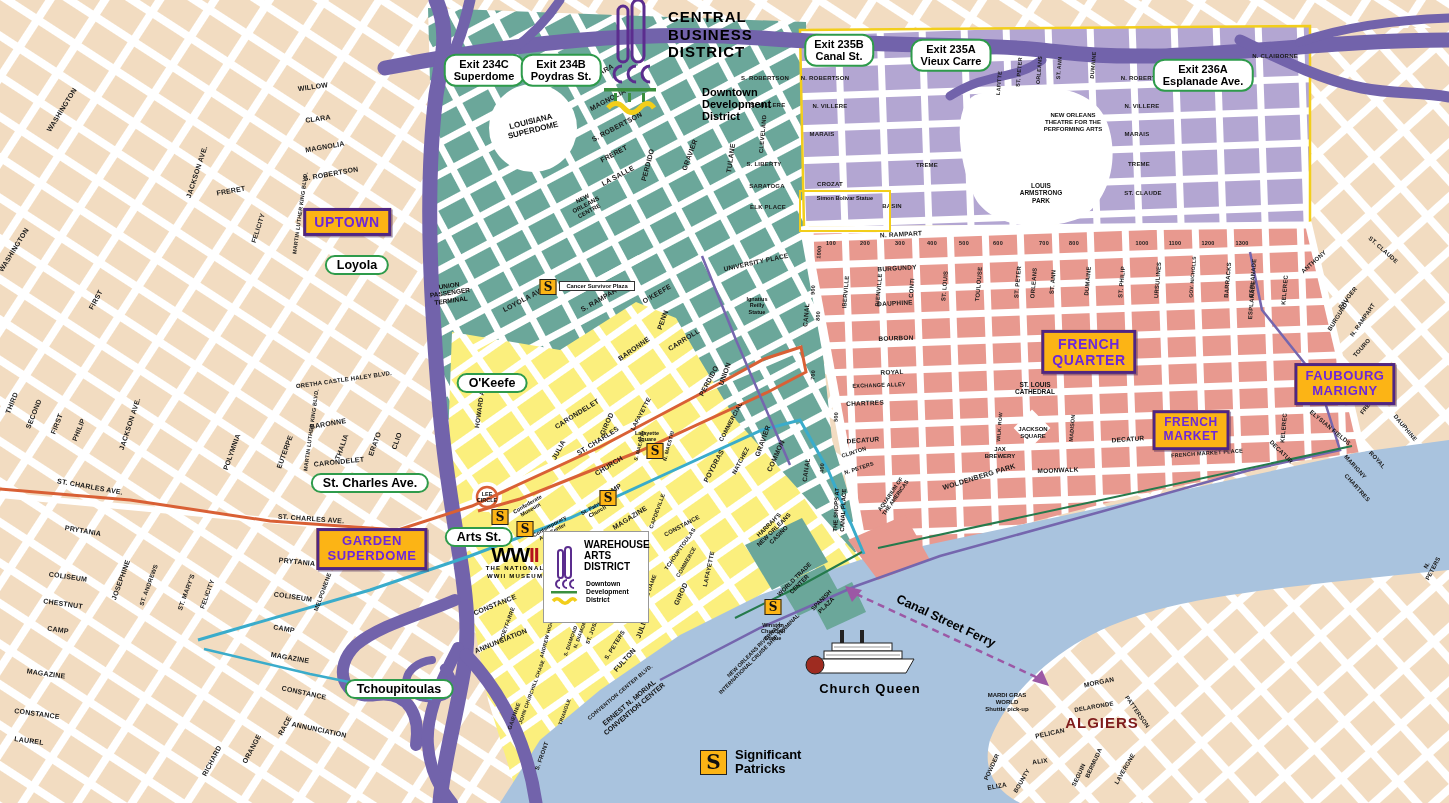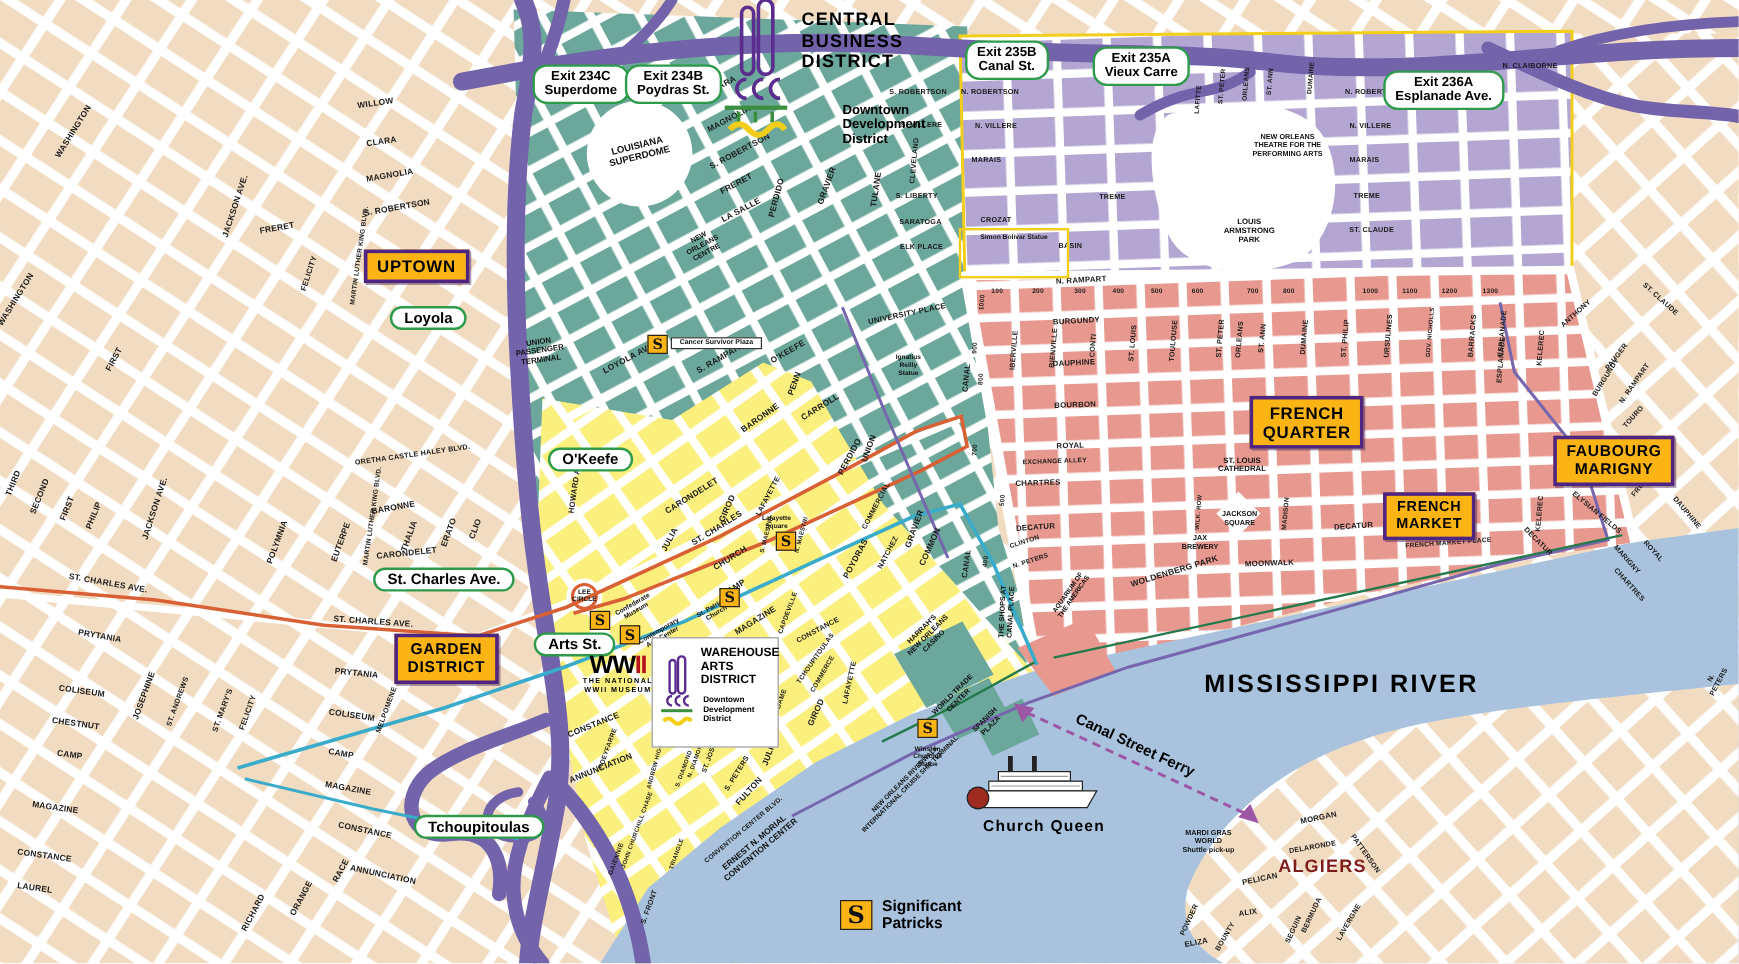--- a/index.html
+++ b/index.html
@@ -4,21 +4,21 @@
 <style>
   html,body{margin:0;padding:0;background:#fff}
   #stage{position:relative;width:1449px;height:803px;overflow:hidden;background:#fff;
          font-family:"Liberation Sans",sans-serif}
   #stage svg.base{position:absolute;left:0;top:0}
   .abs{position:absolute}
   .street{position:absolute;font-size:7px;font-weight:bold;color:#1a1a1a;white-space:pre-line;
           text-align:center;line-height:1.12;letter-spacing:.2px;transform:translate(-50%,-50%)}
   .place{position:absolute;font-size:6.5px;font-weight:bold;color:#111;white-space:pre-line;
          text-align:center;line-height:1.15;transform:translate(-50%,-50%)}
-  .badge{position:absolute;background:#FCB415;border:3px solid #4F2583;color:#000000;
+  .badge{position:absolute;background:#FCB415;border:3px solid #4F2583;color:#6d28d9;
          font-weight:bold;font-size:13px;text-align:center;padding:3px 8px;line-height:1.15;
          white-space:pre-line;letter-spacing:.6px;transform:translate(-50%,-50%);
          box-shadow:1.5px 1.5px 0 rgba(60,30,90,.45)}
   .exit-pill{position:absolute;background:#fff;border:2px solid #2E9B4B;border-radius:12px;
          font-weight:bold;font-size:11px;text-align:center;padding:2px 8px;line-height:1.12;
          white-space:pre-line;color:#000;transform:translate(-50%,-50%)}
   .street-pill{position:absolute;background:#fff;border:2px solid #2E9B4B;border-radius:999px;
          font-weight:bold;font-size:12.5px;padding:1px 10px;color:#000;white-space:nowrap;
          transform:translate(-50%,-50%)}
   .s-icon{position:absolute;width:15px;height:14px;background:#FCB415;border:1px solid #222;
@@ -433,21 +433,21 @@
   <div class="street-pill" style="left: 357px; top: 265px; transform: translate(-50%, -50%) rotate(0deg);">Loyola</div>
       <div class="street-pill" style="left: 492px; top: 383px; transform: translate(-50%, -50%) rotate(0deg);">O'Keefe</div>
       <div class="street-pill" style="left: 370px; top: 483px; transform: translate(-50%, -50%) rotate(0deg);">St. Charles Ave.</div>
       <div class="street-pill" style="left: 479px; top: 537px; transform: translate(-50%, -50%) rotate(0deg);">Arts St.</div>
       <div class="street-pill" style="left: 399px; top: 689px; transform: translate(-50%, -50%) rotate(0deg);">Tchoupitoulas</div>
     </div>
   <div>
 
   <div class="badge" style="left: 347px; top: 222px; transform: translate(-50%, -50%) rotate(0deg); font-size: 14px;">UPTOWN</div>
       <div class="badge" style="left: 372px; top: 549px; transform: translate(-50%, -50%) rotate(0deg); font-size: 13px;">GARDEN
-DISTRICT</div>
+SUPERDOME</div>
       <div class="badge" style="left: 1089px; top: 352px; transform: translate(-50%, -50%) rotate(0deg); font-size: 14px;">FRENCH
 QUARTER</div>
       <div class="badge" style="left: 1191px; top: 430px; transform: translate(-50%, -50%) rotate(0deg); font-size: 12px;">FRENCH
 MARKET</div>
       <div class="badge" style="left: 1345px; top: 384px; transform: translate(-50%, -50%) rotate(0deg); font-size: 13px;">FAUBOURG
 MARIGNY</div>
     </div>
 
   <svg class="abs" style="left:598px;top:0" width="64" height="120" viewBox="0 0 64 120">
     <g fill="none" stroke="#5B2D8E" stroke-width="3">
@@ -492,21 +492,20 @@
 
   <div class="abs wwii">
     <div class="big"><span>WW</span><span class="red">II</span></div>
     <div class="sub">THE NATIONAL
 WWII MUSEUM</div>
   </div>
 
   <div class="abs simon-box">Simon Bolivar Statue</div>
   <div class="abs cancer-box">Cancer Survivor Plaza</div>
 
-  <div class="abs river-label">MISSISSIPPI RIVER</div>
   <div class="abs algiers-label">ALGIERS</div>
   <div class="abs ferry-label">Canal Street Ferry</div>
 
   <svg class="abs" style="left:798px;top:628px" width="130" height="54" viewBox="0 0 130 54">
     <rect x="42" y="2" width="4" height="13" fill="#222"></rect>
     <rect x="62" y="2" width="4" height="13" fill="#222"></rect>
     <rect x="34" y="15" width="60" height="8" fill="#fff" stroke="#222" stroke-width="1"></rect>
     <rect x="26" y="23" width="78" height="8" fill="#fff" stroke="#222" stroke-width="1"></rect>
     <path d="M10,31 L116,31 L108,45 L20,45 Z" fill="#fff" stroke="#222" stroke-width="1"></path>
     <circle cx="17" cy="37" r="9" fill="#9E2B20" stroke="#222" stroke-width="1"></circle>

